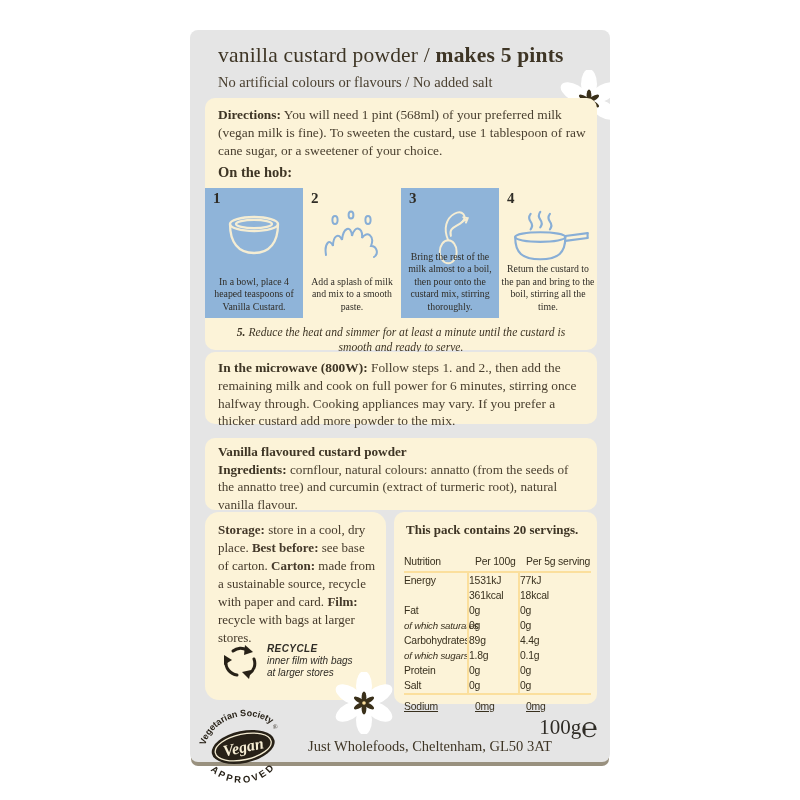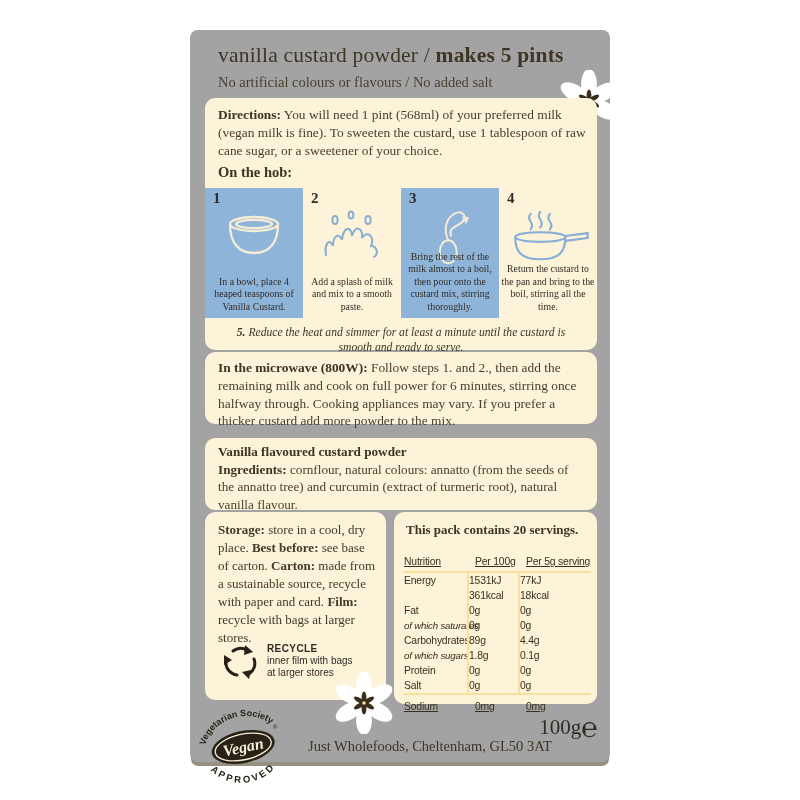--- a/index.html
+++ b/index.html
@@ -1,19 +1,19 @@
 <!DOCTYPE html>
 <html><head>
 <meta charset="utf-8">
 <style>
   html,body{margin:0;padding:0;background:#ffffff;}
   .canvas{position:relative;width:800px;height:800px;background:#ffffff;overflow:hidden;
           font-family:"Liberation Serif",serif;color:#44392a;}
   .package{position:absolute;left:190px;top:30px;width:420px;height:732px;
-           background:#a3a3a3;border-radius:8px;box-shadow:0 5px 0 -1px #99917f;}
+           background:#e5e5e5;border-radius:8px;box-shadow:0 5px 0 -1px #99917f;}
   .pkg-title{position:absolute;left:28px;top:13px;font-size:21.5px;color:#3E3525;letter-spacing:.2px;white-space:nowrap;}
   .pkg-title .b{font-weight:bold;}
   .pkg-sub{position:absolute;left:28px;top:44px;font-size:14.5px;color:#4a4030;white-space:nowrap;}
   .panel{position:absolute;background:#FCF3D8;border-radius:10px;}
   #panel-directions{left:15px;top:68px;width:392px;height:252px;}
   .para{font-size:13.4px;line-height:1.33;color:#4a4030;}
   .para b{color:#3E3525;}
   #dir-text{position:absolute;left:13px;top:8px;width:370px;}
   #hob-head{position:absolute;left:13px;top:66px;font-size:14.5px;font-weight:bold;color:#3E3525;}
   .step{position:absolute;top:90px;width:98px;height:130px;}
@@ -22,35 +22,35 @@
   .step-icon{position:absolute;left:0;right:0;top:22px;text-align:center;}
   .step-cap{position:absolute;left:2px;right:2px;bottom:5px;text-align:center;
             font-size:9.8px;line-height:1.27;color:#2F2C26;}
   .step5{position:absolute;left:30px;right:30px;top:227px;text-align:center;
          font-size:11.6px;line-height:1.32;color:#3E3525;font-style:italic;}
   #panel-microwave{left:15px;top:322px;width:392px;height:72px;}
   #panel-microwave .para{position:absolute;left:13px;top:7px;width:368px;}
   #panel-ingredients{left:15px;top:408px;width:392px;height:72px;}
   #panel-ingredients .para{position:absolute;left:13px;top:5px;width:368px;font-size:13.2px;}
   .ing-head{font-weight:bold;color:#3E3525;}
-  #panel-storage{left:15px;top:482px;width:181px;height:188px;}
+  #panel-storage{left:15px;top:482px;width:181px;height:188px;border-radius:14px;}
   #storage-text{position:absolute;left:13px;top:9px;width:158px;font-size:13px;line-height:1.38;}
   .recycle-row{position:absolute;left:16px;top:131px;display:flex;align-items:flex-start;}
   .recycle-txt{margin-left:8px;width:88px;font-family:"Liberation Sans",sans-serif;
-               font-size:10px;line-height:1.18;color:#2F2C26;}
+               font-size:10px;line-height:1.18;color:#2F2C26;font-style:italic;}
   .recycle-txt .t{font-weight:bold;letter-spacing:.4px;}
   #panel-nutrition{left:204px;top:482px;width:203px;height:192px;}
   #nut-head{position:absolute;left:12px;top:10px;font-size:13px;font-weight:bold;color:#3E3525;}
   .nut{font-family:"Liberation Sans",sans-serif;font-size:10.4px;color:#38301e;letter-spacing:-.2px;}
   #nut-table{position:absolute;left:10px;right:6px;top:44px;}
   .nrow{display:grid;grid-template-columns:63px 51px 1fr;}
   #nut-colhead{padding-bottom:4px;border-bottom:2px solid #FBDF9D;}
   #nut-body{border-bottom:2px solid #FBDF9D;}
   #nut-body .cell{line-height:15px;white-space:nowrap;}
-  #nut-colhead .cell{white-space:nowrap;text-decoration:underline;}
+  #nut-colhead .cell{white-space:nowrap;}
   .cell.c2,.cell.c3{border-left:2px solid #FBDF9D;padding-left:0;}
   #nut-colhead .cell.c2,#nut-colhead .cell.c3{border-left:none;padding-left:8px;}
   .cell.it{font-style:italic;font-size:9.7px;}
   #nut-sodium{padding-top:4px;text-decoration:underline;}
   #nut-sodium .cell{line-height:15px;}
   #nut-sodium .cell.c2,#nut-sodium .cell.c3{border-left:none;padding-left:8px;}
   .flower{position:absolute;}
   #flower-top{left:368px;top:40px;}
   #flower-bottom{left:143px;top:642px;}
   .address{position:absolute;left:60px;right:0;top:708px;text-align:center;

